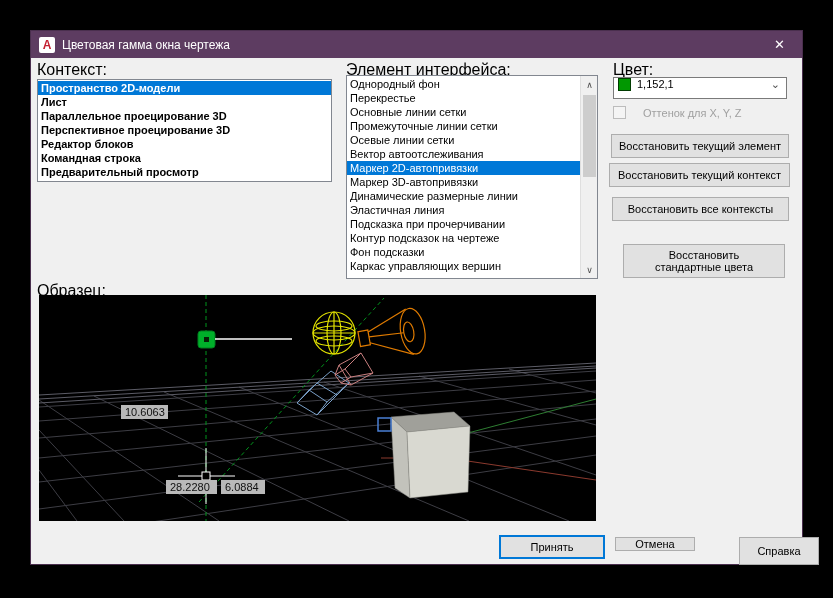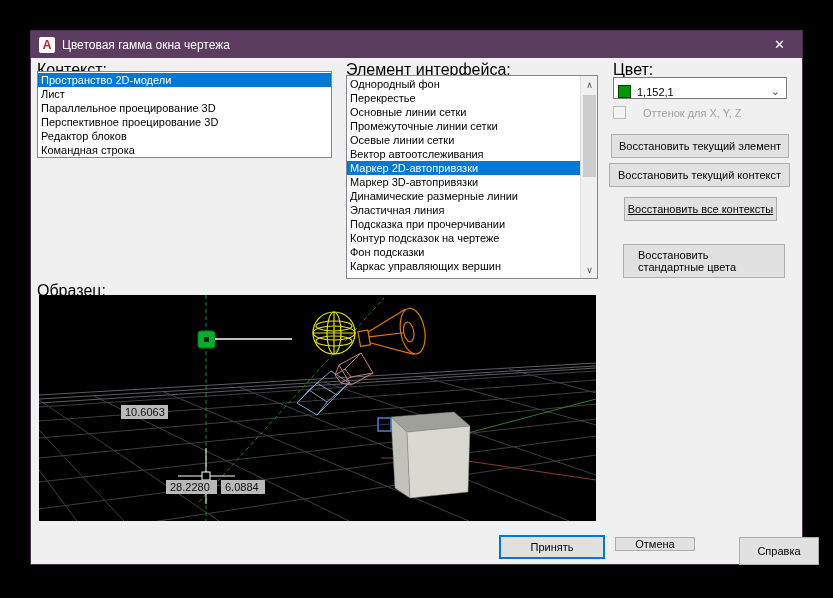--- a/index.html
+++ b/index.html
@@ -17,47 +17,47 @@
   .lbl { position:absolute; font-size:16px; color:#000; }
   .listbox { position:absolute; background:#fff; border:1px solid #828790; overflow:hidden; padding-top:1px; }
   .li { height:14px; line-height:14px; font-size:11px; padding-left:3px;
         white-space:nowrap; overflow:hidden; color:#000; }
   .li.selected { background:#0078d7; color:#fff; }
   .scrollbar { position:absolute; right:0; top:0; bottom:0; width:17px; background:#f0f0f0;
                border-left:1px solid #dfdfdf; }
   .sb-arrow { position:absolute; left:0; width:17px; height:17px; color:#505050; font-size:9px;
               display:flex; align-items:center; justify-content:center; }
   .sb-thumb { position:absolute; left:2px; width:13px; background:#cdcdcd; }
-  .combo { position:absolute; background:#fff; border:1px solid #7a7a7a; display:flex; align-items:flex-end; }
+  .combo { position:absolute; background:#fff; border:1px solid #7a7a7a; display:flex; align-items:flex-start; }
   .swatch { width:13px; height:13px; background:#019801; border:1px solid #003c00; margin-left:4px; }
   .combo-val { font-size:11px; margin-left:6px; flex:1; }
   .combo-arrow { color:#505050; font-size:11px; margin-right:6px; }
   .chk-row { position:absolute; display:flex; align-items:center; }
   .chk-box { width:13px; height:13px; border:1px solid #bcbcbc; background:#f4f4f4; }
   .chk-lbl { font-size:11px; color:#a0a0a0; margin-left:17px; }
   .btn { position:absolute; background:#e1e1e1; border:1px solid #adadad; font-size:11px;
          color:#000; display:flex; align-items:center; justify-content:center;
-         text-align:left; line-height:12px; cursor:default; }
+         text-align:center; line-height:12px; cursor:default; }
   .btn.default { border:2px solid #0078d7; }
   .preview { position:absolute; left:8px; top:264px; width:557px; height:226px; background:#000; }
   svg text { font-family:"Liberation Sans", sans-serif; }
 </style>
 </head>
 <body>
 
 <div class="dialog">
 
   <div class="titlebar">
     <div class="app-icon">A</div>
     <div class="title-text">Цветовая гамма окна чертежа</div>
     <div class="close-btn">✕</div>
   </div>
 
   <div class="lbl" style="left:6px; top:30px;">Контекст:</div>
-  <div class="listbox" style="left:6px; top:40px; width:295px; height:87px;">
+  <div class="listbox" style="left:6px; top:48px; width:295px; height:103px;font-weight:bold;">
     <div class="li selected">Пространство 2D-модели</div>
     <div class="li">Лист</div>
     <div class="li">Параллельное проецирование 3D</div>
     <div class="li">Перспективное проецирование 3D</div>
     <div class="li">Редактор блоков</div>
     <div class="li">Командная строка</div>
     <div class="li">Предварительный просмотр</div>
   </div>
 
   <div class="lbl" style="left:315px; top:30px;">Элемент интерфейса:</div>
@@ -91,21 +91,21 @@
     <div class="combo-val">1,152,1</div>
     <div class="combo-arrow">⌄</div>
   </div>
   <div class="chk-row" style="left:582px; top:75px;">
     <div class="chk-box"></div>
     <div class="chk-lbl">Оттенок для X, Y, Z</div>
   </div>
 
   <div class="btn" style="left:580px; top:103px; width:178px; height:24px;">Восстановить текущий элемент</div>
   <div class="btn" style="left:578px; top:132px; width:181px; height:24px;">Восстановить текущий контекст</div>
-  <div class="btn" style="left:593px; top:166px; width:153px; height:24px;text-decoration:underline;">Восстановить все контексты</div>
+  <div class="btn" style="left:581px; top:166px; width:177px; height:24px;">Восстановить все контексты</div>
   <div class="btn" style="left:592px; top:213px; width:162px; height:34px; padding:2px 14px;">Восстановить стандартные цвета</div>
 
   <div class="lbl" style="left:6px; top:251px;">Образец:</div>
   <div class="preview">
     <svg width="557" height="226" viewBox="0 0 557 226">
 
       <g stroke="#3d3d44" stroke-width="1" fill="none">
         <line x1="0" y1="112" x2="557" y2="76"></line>
         <line x1="0" y1="126" x2="557" y2="85"></line>
         <line x1="0" y1="143" x2="557" y2="96"></line>

